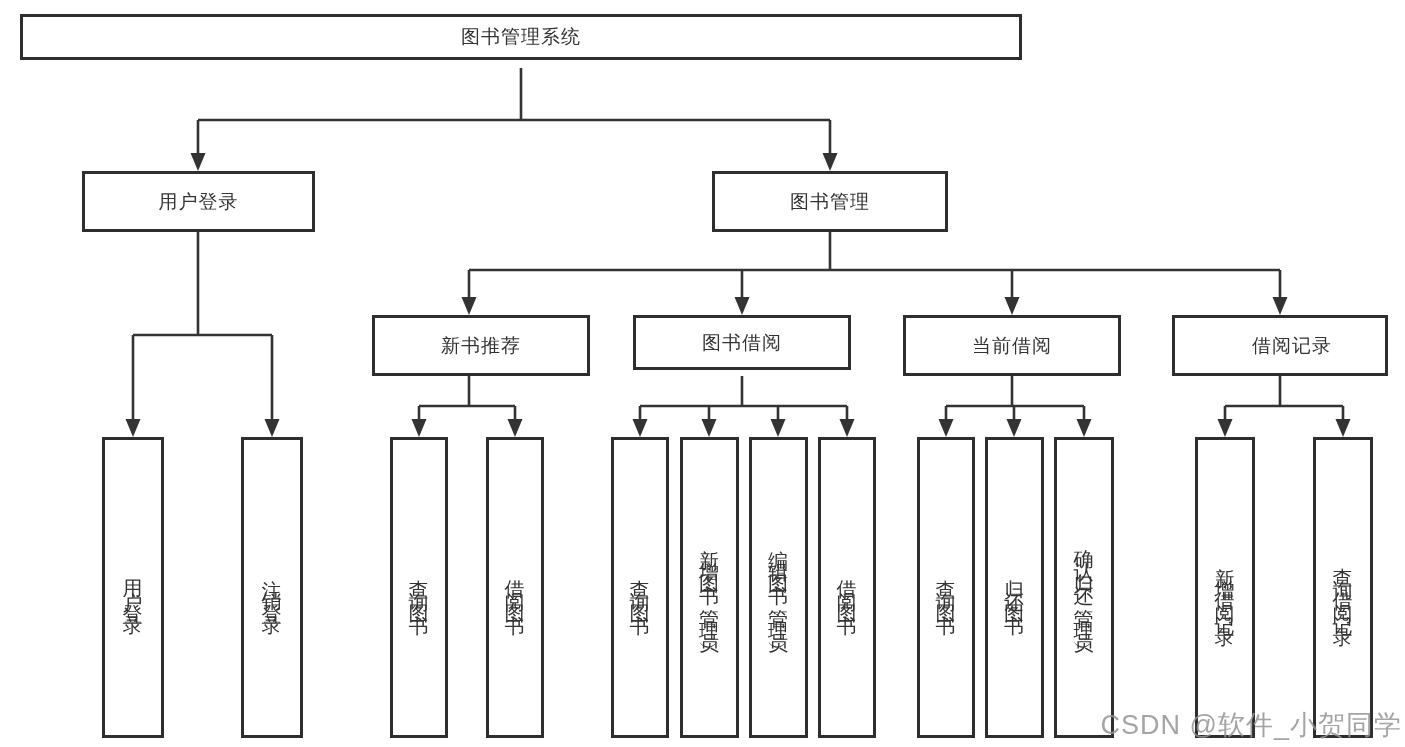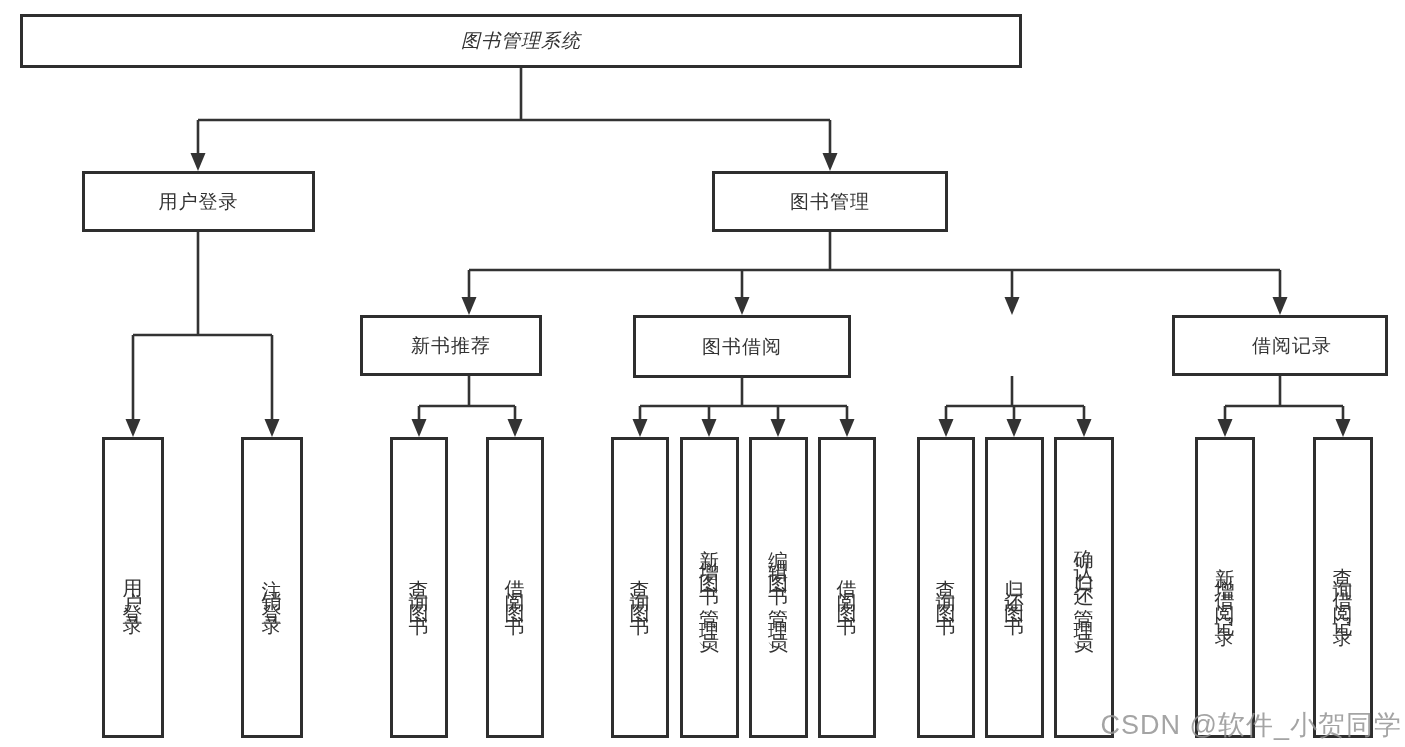--- a/index.html
+++ b/index.html
@@ -40,36 +40,39 @@
     letter-spacing:1px;
     white-space:nowrap;
     z-index:10;
   }
 </style>
 </head>
 <body>
 
 <div class="stage">
 
-  <div class="node root" style="left:20px;top:14px;width:1002px;height:54px;font-style:italic;">
+  <div class="node root" style="left:20px;top:14px;width:1002px;height:46px;">
     <span class="h-label">图书管理系统</span>
   </div>
 
   <div class="node" style="left:82px;top:171px;width:233px;height:61px;">
     <span class="h-label">用户登录</span>
   </div>
   <div class="node" style="left:712px;top:171px;width:236px;height:61px;">
     <span class="h-label">图书管理</span>
   </div>
 
-  <div class="node" style="left:360px;top:315px;width:182px;height:61px;">
+  <div class="node" style="left:372px;top:315px;width:218px;height:61px;">
     <span class="h-label">新书推荐</span>
   </div>
-  <div class="node" style="left:633px;top:315px;width:218px;height:63px;">
+  <div class="node" style="left:633px;top:315px;width:218px;height:55px;">
     <span class="h-label">图书借阅</span>
+  </div>
+  <div class="node" style="left:903px;top:315px;width:218px;height:61px;">
+    <span class="h-label">当前借阅</span>
   </div>
   <div class="node" style="left:1172px;top:315px;width:216px;height:61px;padding-left:24px;">
     <span class="h-label">借阅记录</span>
   </div>
 
   <div class="node" style="left:102px;top:437px;width:62px;height:301px;">
     <span class="v-label">用户登录</span>
   </div>
   <div class="node" style="left:241px;top:437px;width:62px;height:301px;">
     <span class="v-label">注销登录</span>

